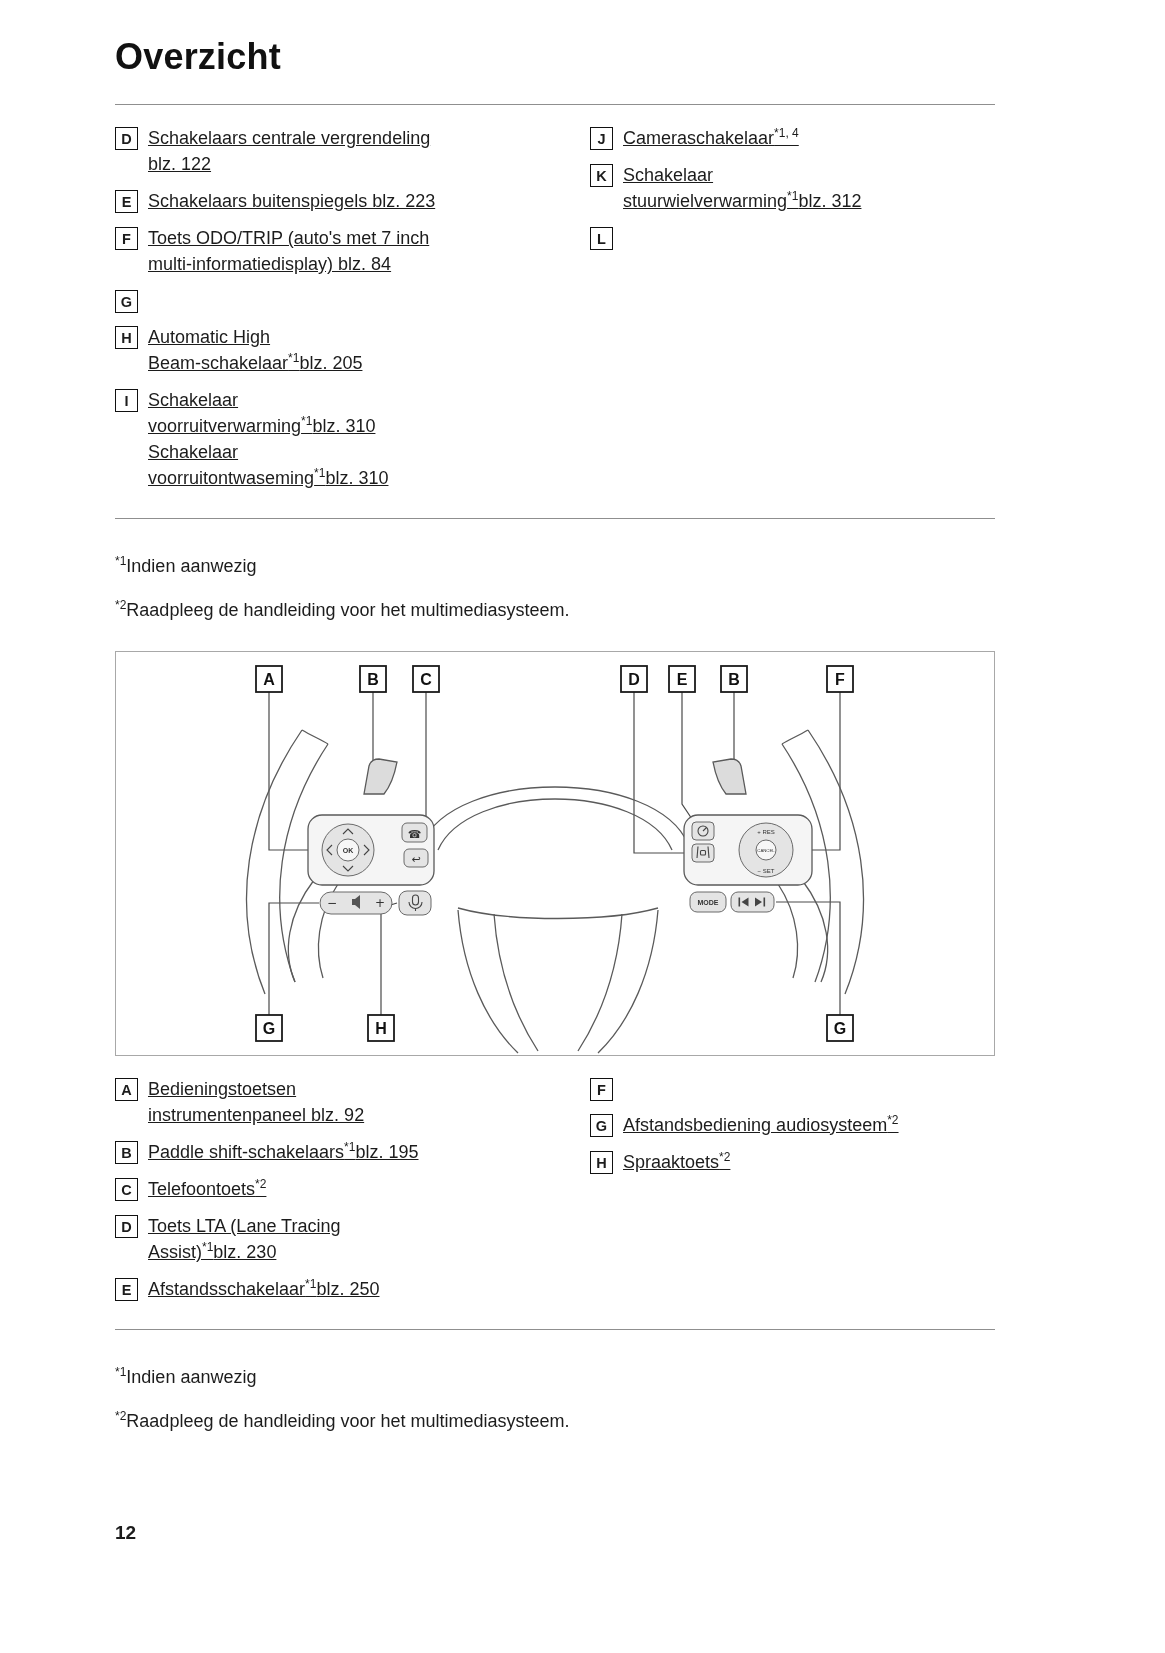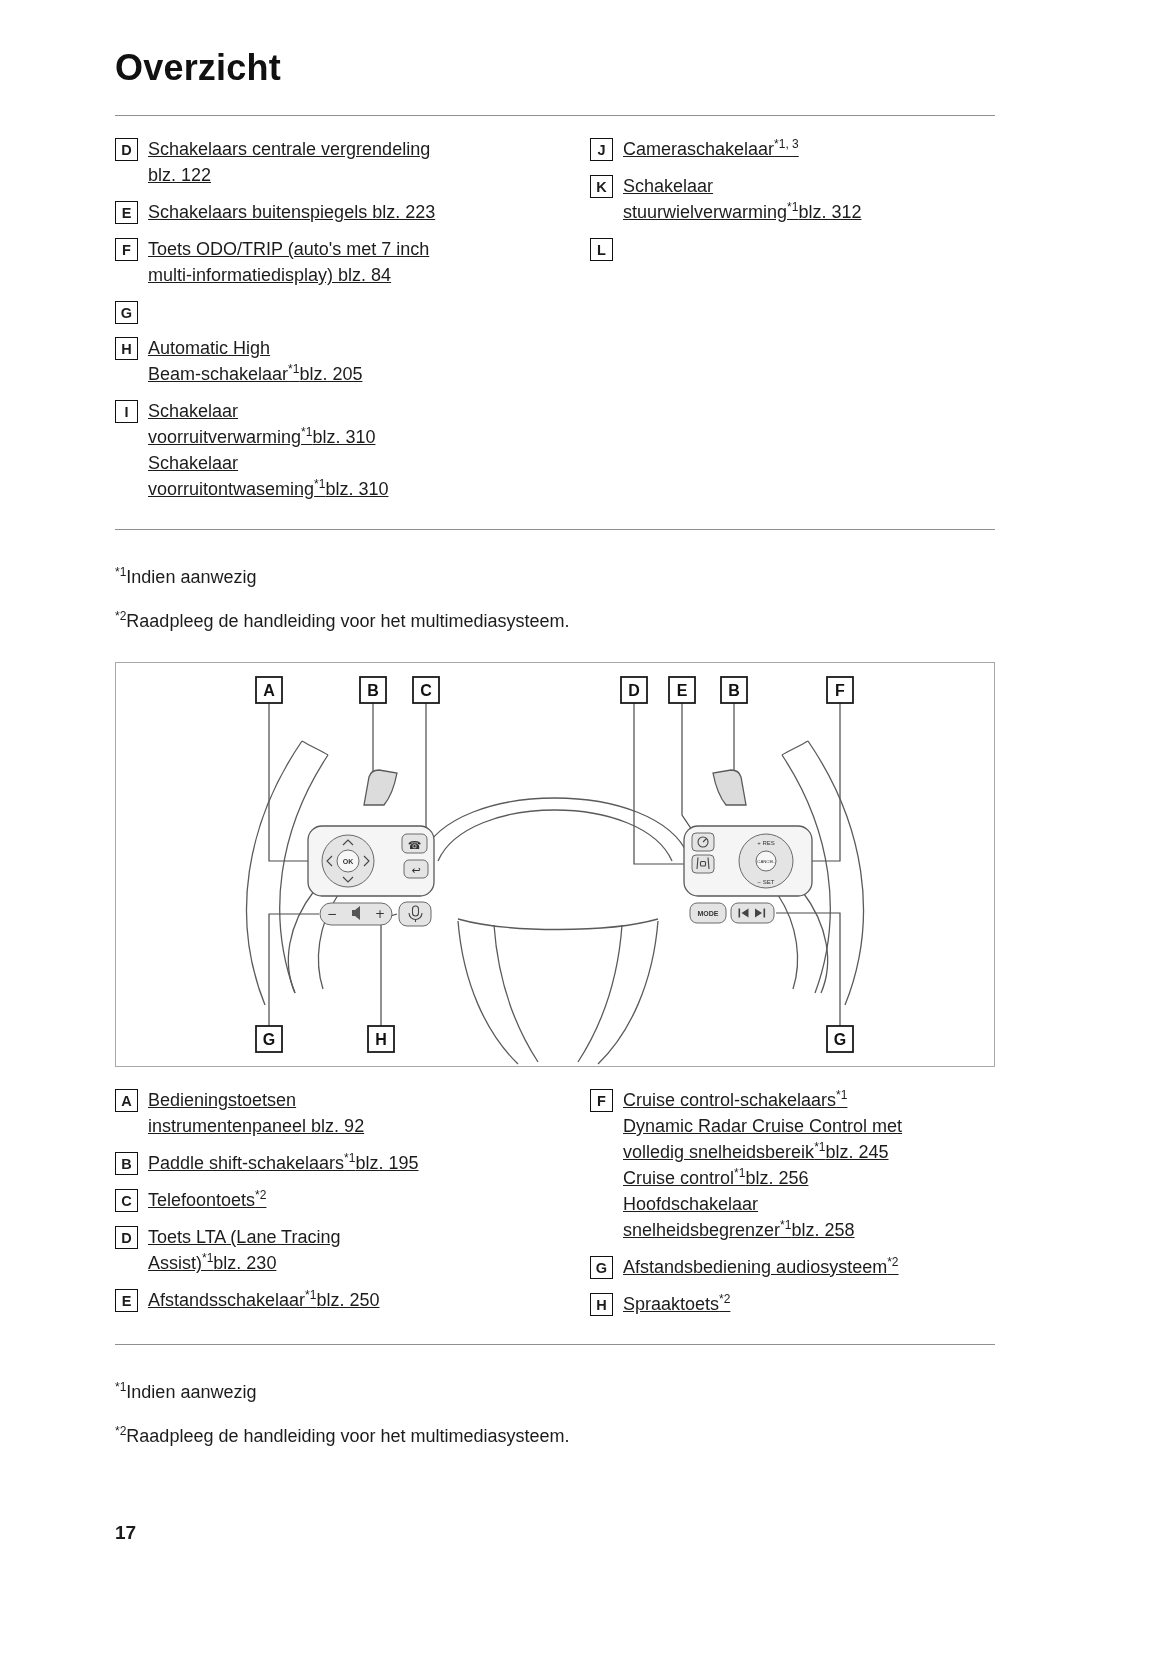--- a/index.html
+++ b/index.html
@@ -8,21 +8,21 @@
     background: #ffffff;
     font-family: "Liberation Sans", sans-serif;
     color: #1c1c1c;
     position: relative;
     overflow: hidden;
   }
   .content { margin-left: 115px; width: 880px; }
 
   .page-title {
     font-size: 36px; font-weight: 700; letter-spacing: 0.2px;
-    padding-top: 47px; margin: 0 0 26px 0; color: #111;
+    padding-top: 36px; margin: 0 0 26px 0; color: #111;
   }
   .rule { border: none; border-top: 1px solid #8f8f8f; margin: 0; }
 
   .cols { display: flex; margin: 20px 0 16px 0; }
   .col-l { width: 475px; flex: 0 0 auto; }
   .col-r { width: 405px; flex: 0 0 auto; }
 
   .item { display: flex; margin-bottom: 11px; }
   .keybox {
     flex: 0 0 auto; width: 23px; height: 23px;
@@ -90,21 +90,21 @@
         <div class="itext">Automatic High<br>Beam-schakelaar<sup>*1</sup>blz. 205</div>
       </div>
       <div class="item">
         <span class="keybox">I</span>
         <div class="itext">Schakelaar<br>voorruitverwarming<sup>*1</sup>blz. 310<br>Schakelaar<br>voorruitontwaseming<sup>*1</sup>blz. 310</div>
       </div>
     </div>
     <div class="col-r">
       <div class="item">
         <span class="keybox">J</span>
-        <div class="itext">Cameraschakelaar<sup>*1, 3</sup></div>
+        <div class="itext">Cameraschakelaar<sup>*1, 4</sup></div>
       </div>
       <div class="item">
         <span class="keybox">K</span>
         <div class="itext">Schakelaar<br>stuurwielverwarming<sup>*1</sup>blz. 312</div>
       </div>
       <div class="item">
         <span class="keybox">L</span>
       </div>
     </div>
   </div>
@@ -279,21 +279,20 @@
         <div class="itext">Toets LTA (Lane Tracing<br>Assist)<sup>*1</sup>blz. 230</div>
       </div>
       <div class="item">
         <span class="keybox">E</span>
         <div class="itext">Afstandsschakelaar<sup>*1</sup>blz. 250</div>
       </div>
     </div>
     <div class="col-r">
       <div class="item">
         <span class="keybox">F</span>
-        <div class="itext">Cruise control-schakelaars<sup>*1</sup><br>Dynamic Radar Cruise Control met<br>volledig snelheidsbereik<sup>*1</sup>blz. 245<br>Cruise control<sup>*1</sup>blz. 256<br>Hoofdschakelaar<br>snelheidsbegrenzer<sup>*1</sup>blz. 258</div>
       </div>
       <div class="item">
         <span class="keybox">G</span>
         <div class="itext">Afstandsbediening audiosysteem<sup>*2</sup></div>
       </div>
       <div class="item">
         <span class="keybox">H</span>
         <div class="itext">Spraaktoets<sup>*2</sup></div>
       </div>
     </div>
@@ -301,13 +300,13 @@
 
   <hr class="rule">
 
   <div class="footnotes">
     <div class="fn"><sup>*1</sup><span>Indien aanwezig</span></div>
     <div class="fn"><sup>*2</sup><span>Raadpleeg de handleiding voor het multimediasysteem.</span></div>
   </div>
 
 </div>
 
-<div class="pagenum">17</div>
+<div class="pagenum">12</div>
 
 </body></html>

